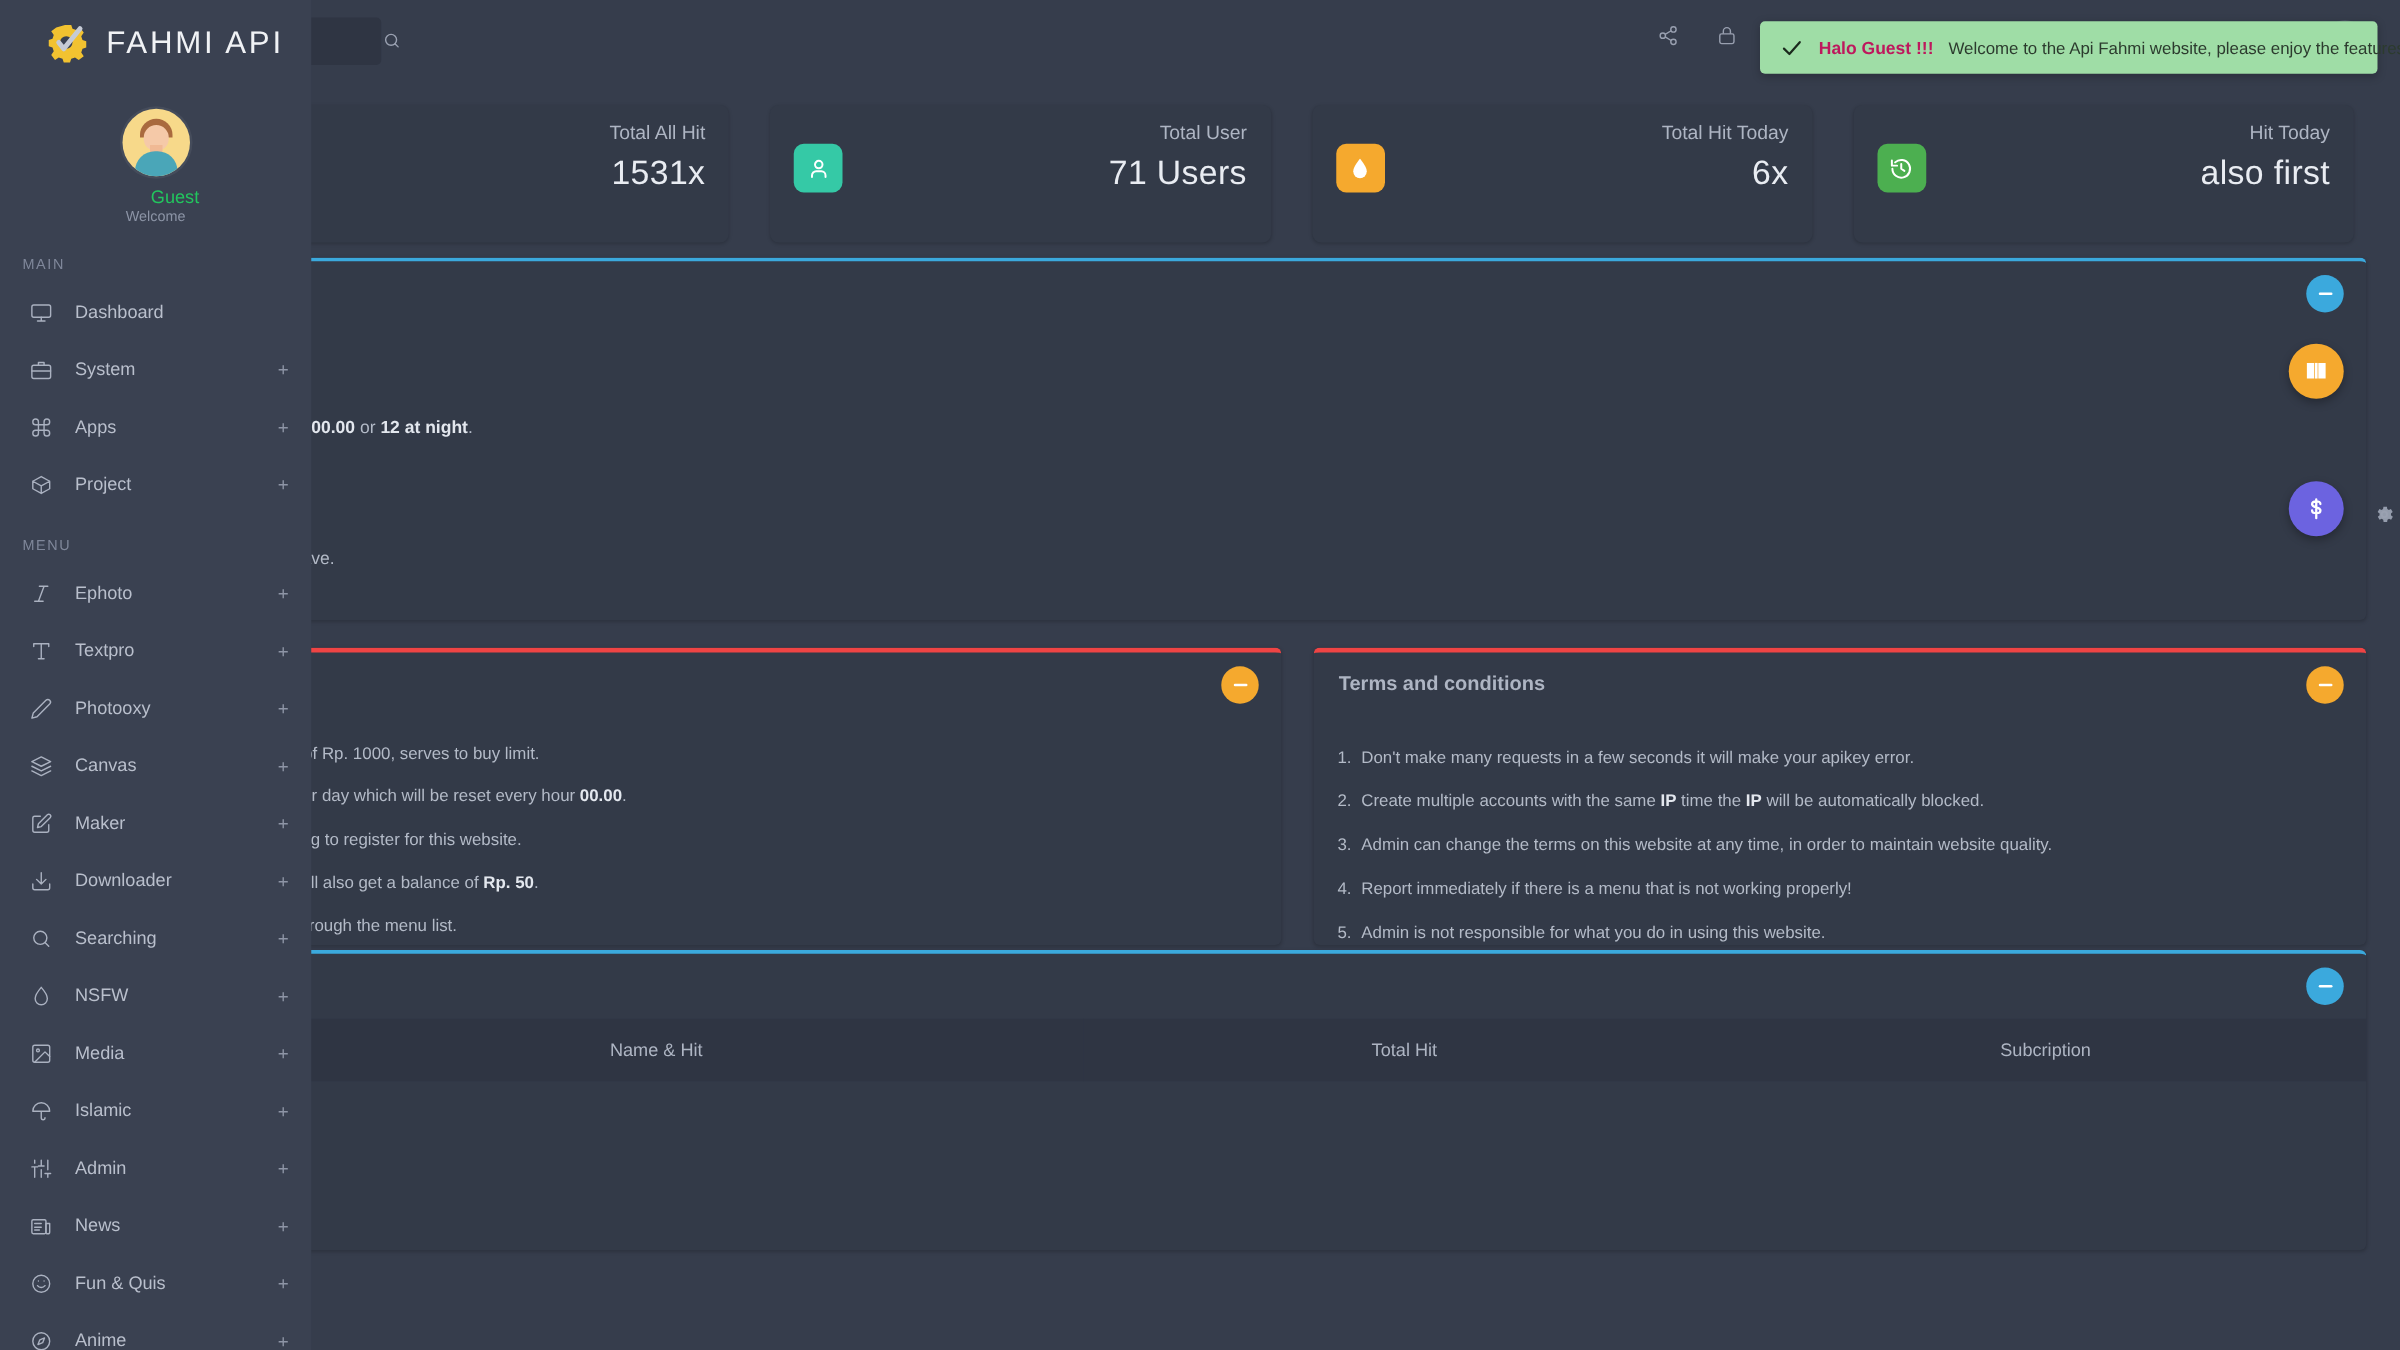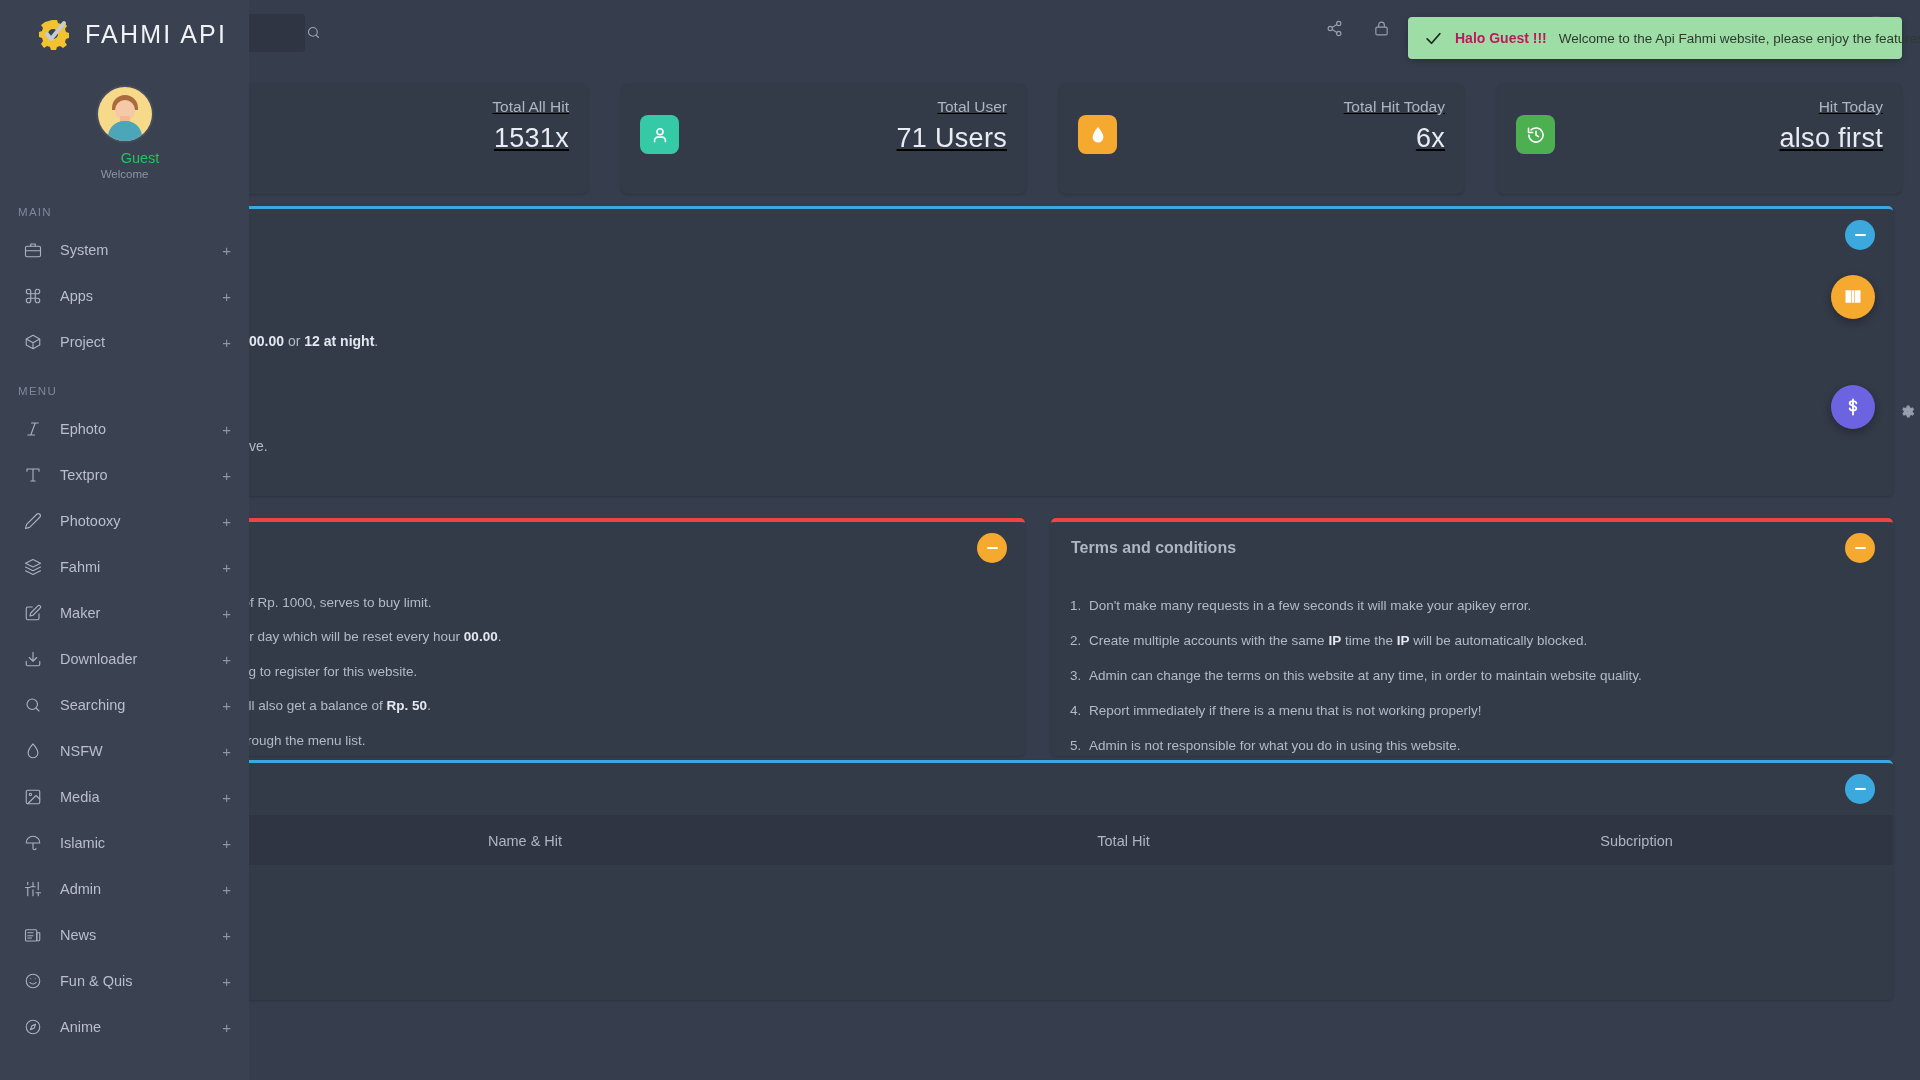--- a/index.html
+++ b/index.html
@@ -73,22 +73,22 @@
     position:absolute; left:-44px; top:14px;
     width:100px; height:38px; background:#2f3543; border-radius:4px;
   }
   .search-ico {
     position:absolute; left:57px; top:25px; color:#9aa1b1;
   }
   .search-ico svg { width:15px; height:15px; stroke:currentColor; fill:none; stroke-width:1.8; }
 
   
   .cards {
-    position:absolute; left:-66px; top:84px; right:18px;
-    display:flex; gap:33px;text-decoration:underline;
+    position:absolute; left:-66px; top:84px; right:37px;
+    display:flex; gap:33px;
   }
   .card {
     flex:1; background:#333a48; border-radius:7px;
     height:110px; padding:14px 19px 0 19px; position:relative;
     box-shadow:0 1px 3px rgba(0,0,0,0.18);
   }
   .card-title { text-align:right; color:#aeb5c3; font-size:15.5px; }
   .card-value {
     text-align:right; color:#e9ecf2; font-size:27px;
     margin-top:7px; font-weight:400; letter-spacing:0.3px;
@@ -242,20 +242,29 @@
         <span class="face"></span>
       <span class="neck"></span>
         <span class="body"></span>
     </div>
     <div class="profile-name">Guest</div>
     <div class="profile-sub">Welcome</div>
   </div>
 
   <div class="nav-section">MAIN</div>
 
+  <div class="nav-item">
+    <span class="nav-ico">
+      <svg viewBox="0 0 24 24">
+          <rect x="2" y="4" width="20" height="13" rx="2"></rect>
+          <path d="M8 21h8M12 17v4"></path>
+        </svg>
+    </span>
+    <span class="nav-label">Dashboard</span>
+  </div>
 
   <div class="nav-item">
     <span class="nav-ico">
       <svg viewBox="0 0 24 24">
           <rect x="2" y="7" width="20" height="14" rx="2"></rect>
           <path d="M9 7V4h6v3M2 13h20"></path>
         </svg>
     </span>
     <span class="nav-label">System</span>
     <span class="nav-plus">+</span>
@@ -312,21 +321,21 @@
     <span class="nav-label">Photooxy</span>
     <span class="nav-plus">+</span>
   </div>
 
   <div class="nav-item">
     <span class="nav-ico">
       <svg viewBox="0 0 24 24">
           <path d="M12 2L2 7l10 5 10-5-10-5zM2 17l10 5 10-5M2 12l10 5 10-5"></path>
         </svg>
     </span>
-    <span class="nav-label">Fahmi</span>
+    <span class="nav-label">Canvas</span>
     <span class="nav-plus">+</span>
   </div>
 
   <div class="nav-item">
     <span class="nav-ico">
       <svg viewBox="0 0 24 24">
           <path d="M20 13v6a2 2 0 0 1-2 2H5a2 2 0 0 1-2-2V6a2 2 0 0 1 2-2h6M18.5 2.5a2.1 2.1 0 0 1 3 3L12 15l-4 1 1-4 9.5-9.5z"></path>
         </svg>
     </span>
     <span class="nav-label">Maker</span>

